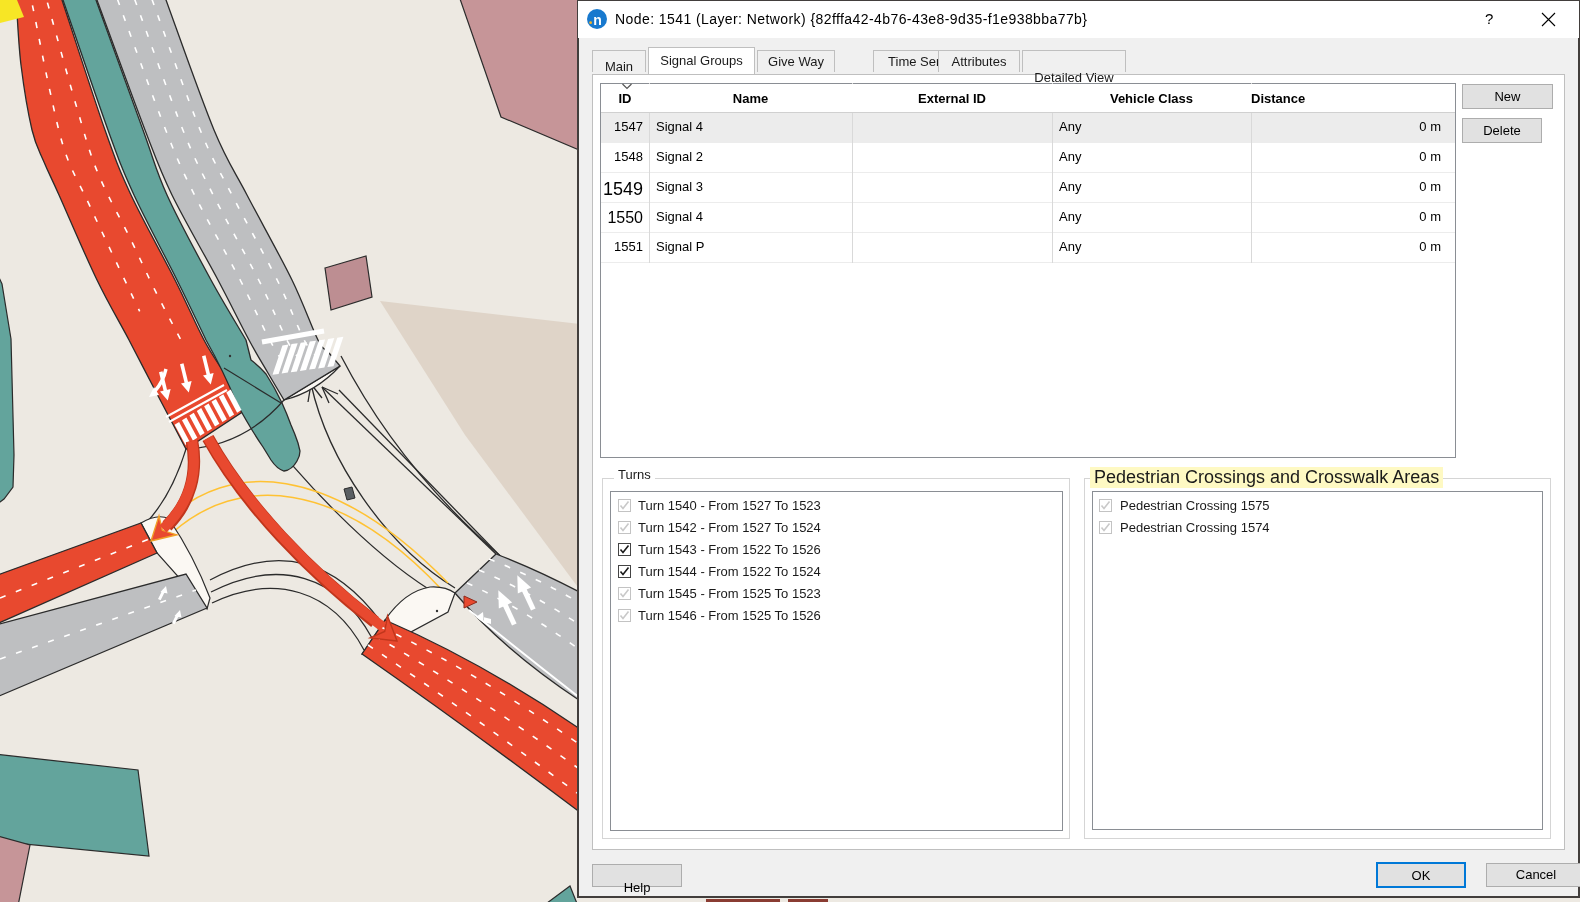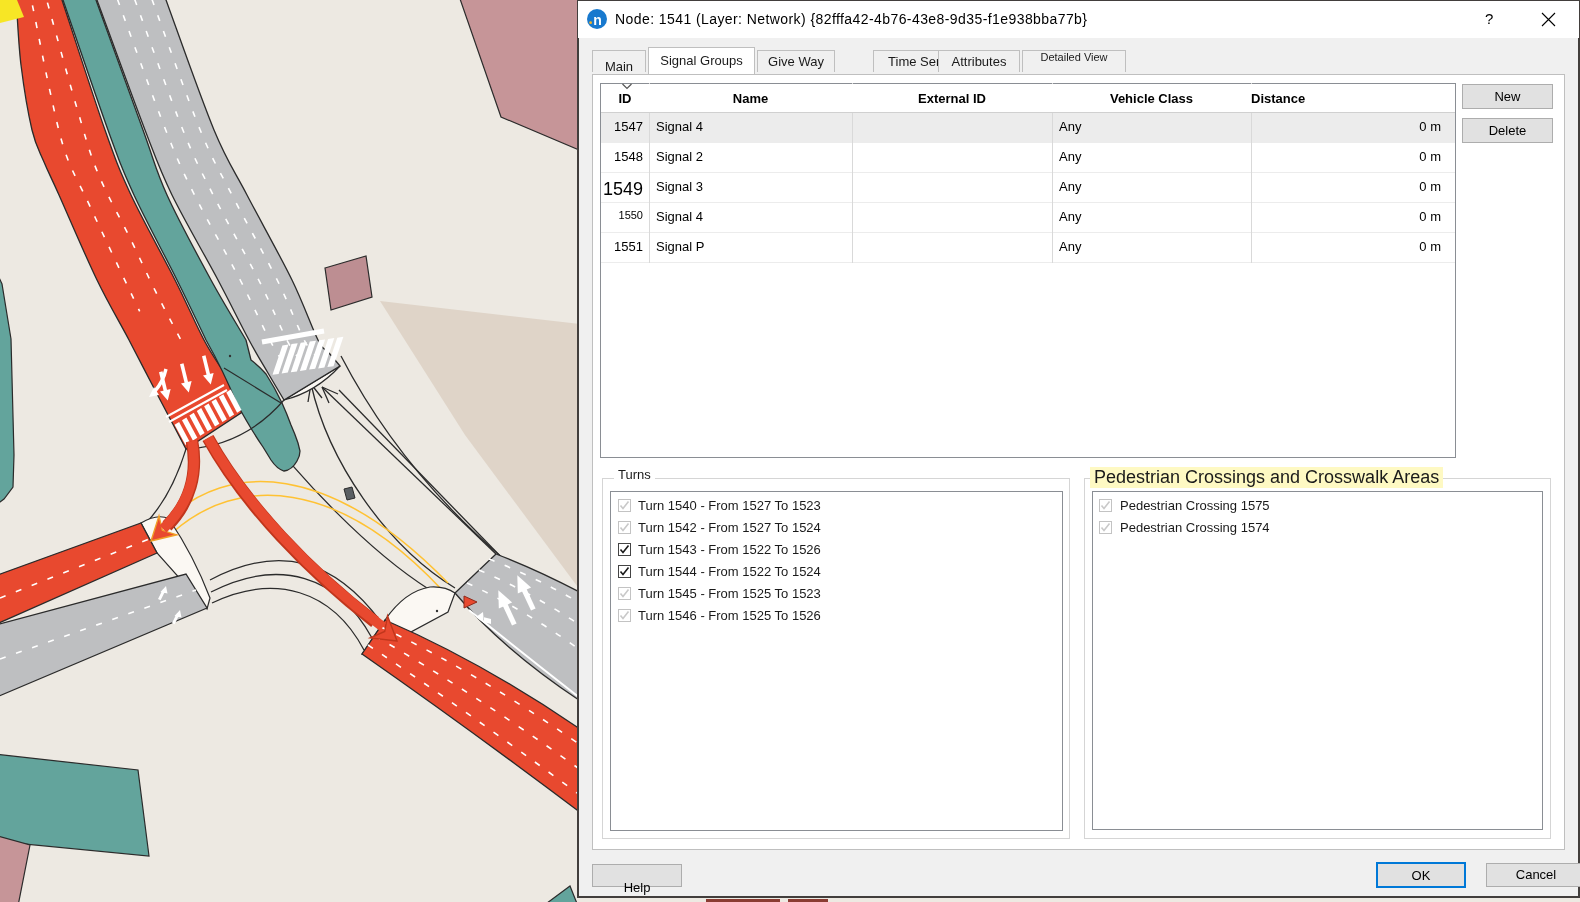--- a/index.html
+++ b/index.html
@@ -116,42 +116,42 @@
   <path d="M1,1 L14,14 M14,1 L1,14" stroke="#000" stroke-width="1.1"></path>
 </svg>
 
 <div style="position:absolute;left:592px;top:74px;width:973px;height:776px;background:#ffffff;border:1px solid #bfbfbf;z-index:2"></div>
 <div style="position:absolute;left:0;top:0;z-index:3">
 <div style="position:absolute;left:592px;top:50px;width:54px;height:22px;background:#f0f0f0;border:1px solid #bfbfbf;border-bottom:none;text-align:center;font-size:13px;color:#1a1a1a;padding-top:8px;z-index:1">Main</div>
       <div style="position:absolute;left:648px;top:47px;width:107px;height:27px;background:#fff;border:1px solid #bfbfbf;border-bottom:none;text-align:center;font-size:13px;color:#1a1a1a;padding-top:5px;z-index:3">Signal Groups</div>
       <div style="position:absolute;left:757px;top:50px;width:78px;height:22px;background:#f0f0f0;border:1px solid #bfbfbf;border-bottom:none;text-align:center;font-size:13px;color:#1a1a1a;padding-top:3px;z-index:1">Give Way</div>
       <div style="position:absolute;left:873px;top:50px;width:99px;height:22px;background:#f0f0f0;border:1px solid #bfbfbf;border-bottom:none;text-align:center;font-size:13px;color:#1a1a1a;padding-top:3px;z-index:1">Time Series</div>
       <div style="position:absolute;left:938px;top:50px;width:82px;height:22px;background:#f0f0f0;border:1px solid #bfbfbf;border-bottom:none;text-align:center;font-size:13px;color:#1a1a1a;padding-top:3px;z-index:1">Attributes</div>
-      <div style="position:absolute;left:1022px;top:50px;width:104px;height:22px;background:#f0f0f0;border:1px solid #bfbfbf;border-bottom:none;text-align:center;font-size:11px;color:#1a1a1a;padding-top:0;z-index:1">Detailed View</div>
+      <div style="position:absolute;left:1022px;top:50px;width:104px;height:22px;background:#f0f0f0;border:1px solid #bfbfbf;border-bottom:none;text-align:center;font-size:13px;color:#1a1a1a;padding-top:19px;z-index:1">Detailed View</div>
 </div>
 <div style="position:absolute;left:0;top:0;z-index:4">
 
 <div style="position:absolute;left:600px;top:83px;width:856px;height:375px;background:#fff;border:1px solid #8a8e94"></div>
 <div style="position:absolute;left:601px;top:113px;width:854px;height:30px;background:#ececec;border-bottom:1px solid #ececec"></div>
       <div style="position:absolute;left:601px;top:119px;width:42px;text-align:right;font-size:13px">1547</div>
       <div style="position:absolute;left:656px;top:119px;font-size:13px">Signal 4</div>
       <div style="position:absolute;left:1059px;top:119px;font-size:13px">Any</div>
       <div style="position:absolute;left:1251px;top:119px;width:190px;text-align:right;font-size:13px">0 m</div>
       <div style="position:absolute;left:601px;top:143px;width:854px;height:30px;background:#ffffff;border-bottom:1px solid #ececec"></div>
       <div style="position:absolute;left:601px;top:149px;width:42px;text-align:right;font-size:13px">1548</div>
       <div style="position:absolute;left:656px;top:149px;font-size:13px">Signal 2</div>
       <div style="position:absolute;left:1059px;top:149px;font-size:13px">Any</div>
       <div style="position:absolute;left:1251px;top:149px;width:190px;text-align:right;font-size:13px">0 m</div>
       <div style="position:absolute;left:601px;top:173px;width:854px;height:30px;background:#ffffff;border-bottom:1px solid #ececec"></div>
       <div style="position:absolute;left:601px;top:179px;width:42px;text-align:right;font-size:18px">1549</div>
       <div style="position:absolute;left:656px;top:179px;font-size:13px">Signal 3</div>
       <div style="position:absolute;left:1059px;top:179px;font-size:13px">Any</div>
       <div style="position:absolute;left:1251px;top:179px;width:190px;text-align:right;font-size:13px">0 m</div>
       <div style="position:absolute;left:601px;top:203px;width:854px;height:30px;background:#ffffff;border-bottom:1px solid #ececec"></div>
-      <div style="position:absolute;left:601px;top:209px;width:42px;text-align:right;font-size:11px">1550</div>
+      <div style="position:absolute;left:601px;top:209px;width:42px;text-align:right;font-size:16px">1550</div>
       <div style="position:absolute;left:656px;top:209px;font-size:13px">Signal 4</div>
       <div style="position:absolute;left:1059px;top:209px;font-size:13px">Any</div>
       <div style="position:absolute;left:1251px;top:209px;width:190px;text-align:right;font-size:13px">0 m</div>
       <div style="position:absolute;left:601px;top:233px;width:854px;height:30px;background:#ffffff;border-bottom:1px solid #ececec"></div>
       <div style="position:absolute;left:601px;top:239px;width:42px;text-align:right;font-size:13px">1551</div>
       <div style="position:absolute;left:656px;top:239px;font-size:13px">Signal P</div>
       <div style="position:absolute;left:1059px;top:239px;font-size:13px">Any</div>
       <div style="position:absolute;left:1251px;top:239px;width:190px;text-align:right;font-size:13px">0 m</div>
 <div style="position:absolute;left:649px;top:83px;width:1px;height:180px;background:#d9d9d9"></div>
       <div style="position:absolute;left:852px;top:83px;width:1px;height:180px;background:#d9d9d9"></div>
@@ -160,21 +160,21 @@
 <div style="position:absolute;left:601px;top:84px;width:854px;height:29px;background:#fff;border-bottom:1px solid #d0d0d0"></div>
 <div style="position:absolute;left:601px;top:91px;width:48px;text-align:center;font-size:13px;font-weight:bold;color:#000">ID</div>
       <div style="position:absolute;left:649px;top:91px;width:203px;text-align:center;font-size:13px;font-weight:bold;color:#000">Name</div>
       <div style="position:absolute;left:852px;top:91px;width:200px;text-align:center;font-size:13px;font-weight:bold;color:#000">External ID</div>
       <div style="position:absolute;left:1052px;top:91px;width:199px;text-align:center;font-size:13px;font-weight:bold;color:#000">Vehicle Class</div>
       <div style="position:absolute;left:1251px;top:91px;width:205px;text-align:left;font-size:13px;font-weight:bold;color:#000">Distance</div>
 <svg style="position:absolute;left:621px;top:83px" width="12" height="7" viewBox="0 0 12 7">
         <path d="M1.5,1 L6,5.5 L10.5,1" fill="none" stroke="#555" stroke-width="1.2"></path>
       </svg>
 <div class="btn" style="left:1462px;top:84px;width:91px;height:25px;padding-top:4px">New</div>
-<div class="btn" style="left:1462px;top:118px;width:91px;height:25px;padding-top:4px">Delete</div>
+<div class="btn" style="left:1462px;top:118px;width:80px;height:25px;padding-top:4px">Delete</div>
 
 <div style="position:absolute;left:602px;top:478px;width:468px;height:361px;border:1px solid #d5d5d5"></div>
 <div style="position:absolute;left:614px;top:467px;background:#fff;padding:0 4px;font-size:13px;color:#1a1a1a">Turns</div>
 <div style="position:absolute;left:610px;top:491px;width:453px;height:340px;background:#fff;border:1px solid #8a8e94"></div>
 <div style="position:absolute;left:618px;top:499px;width:13px;height:13px;background:#fff;border:1px solid #c3c3c3">
         <svg width="11" height="11" viewBox="0 0 11 11" style="position:absolute;left:0;top:0">
           <polyline points="1.5,5.5 4,8.5 9.5,1.5" fill="none" stroke="#c9c9c9" stroke-width="1.6"></polyline>
         </svg>
       </div>
       <div style="position:absolute;left:638px;top:498px;font-size:13px;color:#1a1a1a">Turn 1540 - From 1527 To 1523</div>

